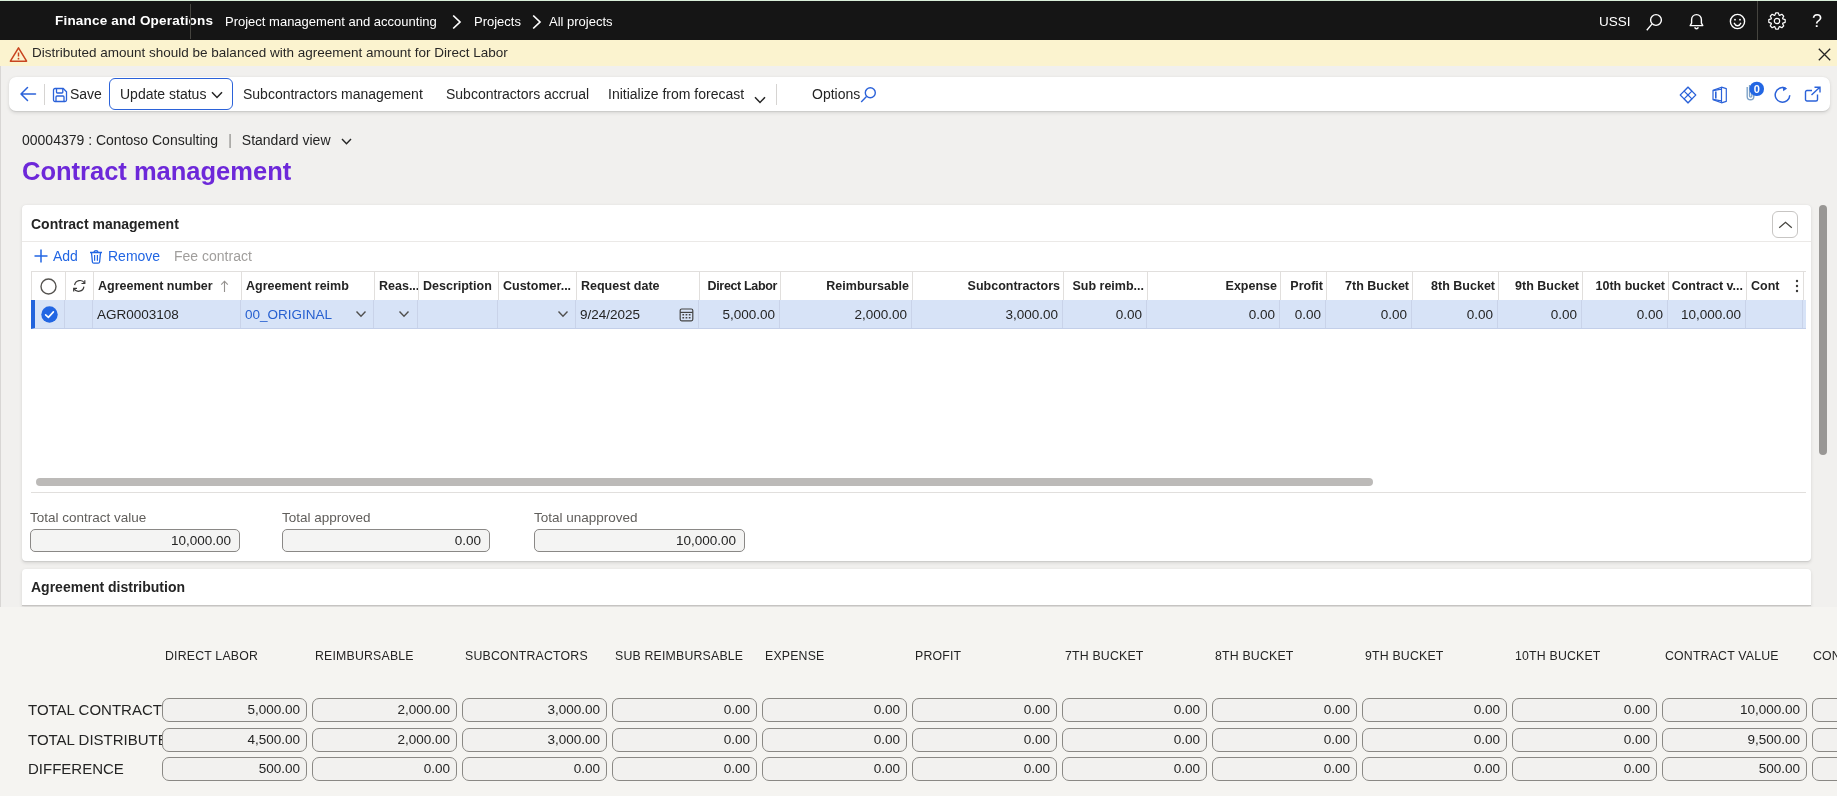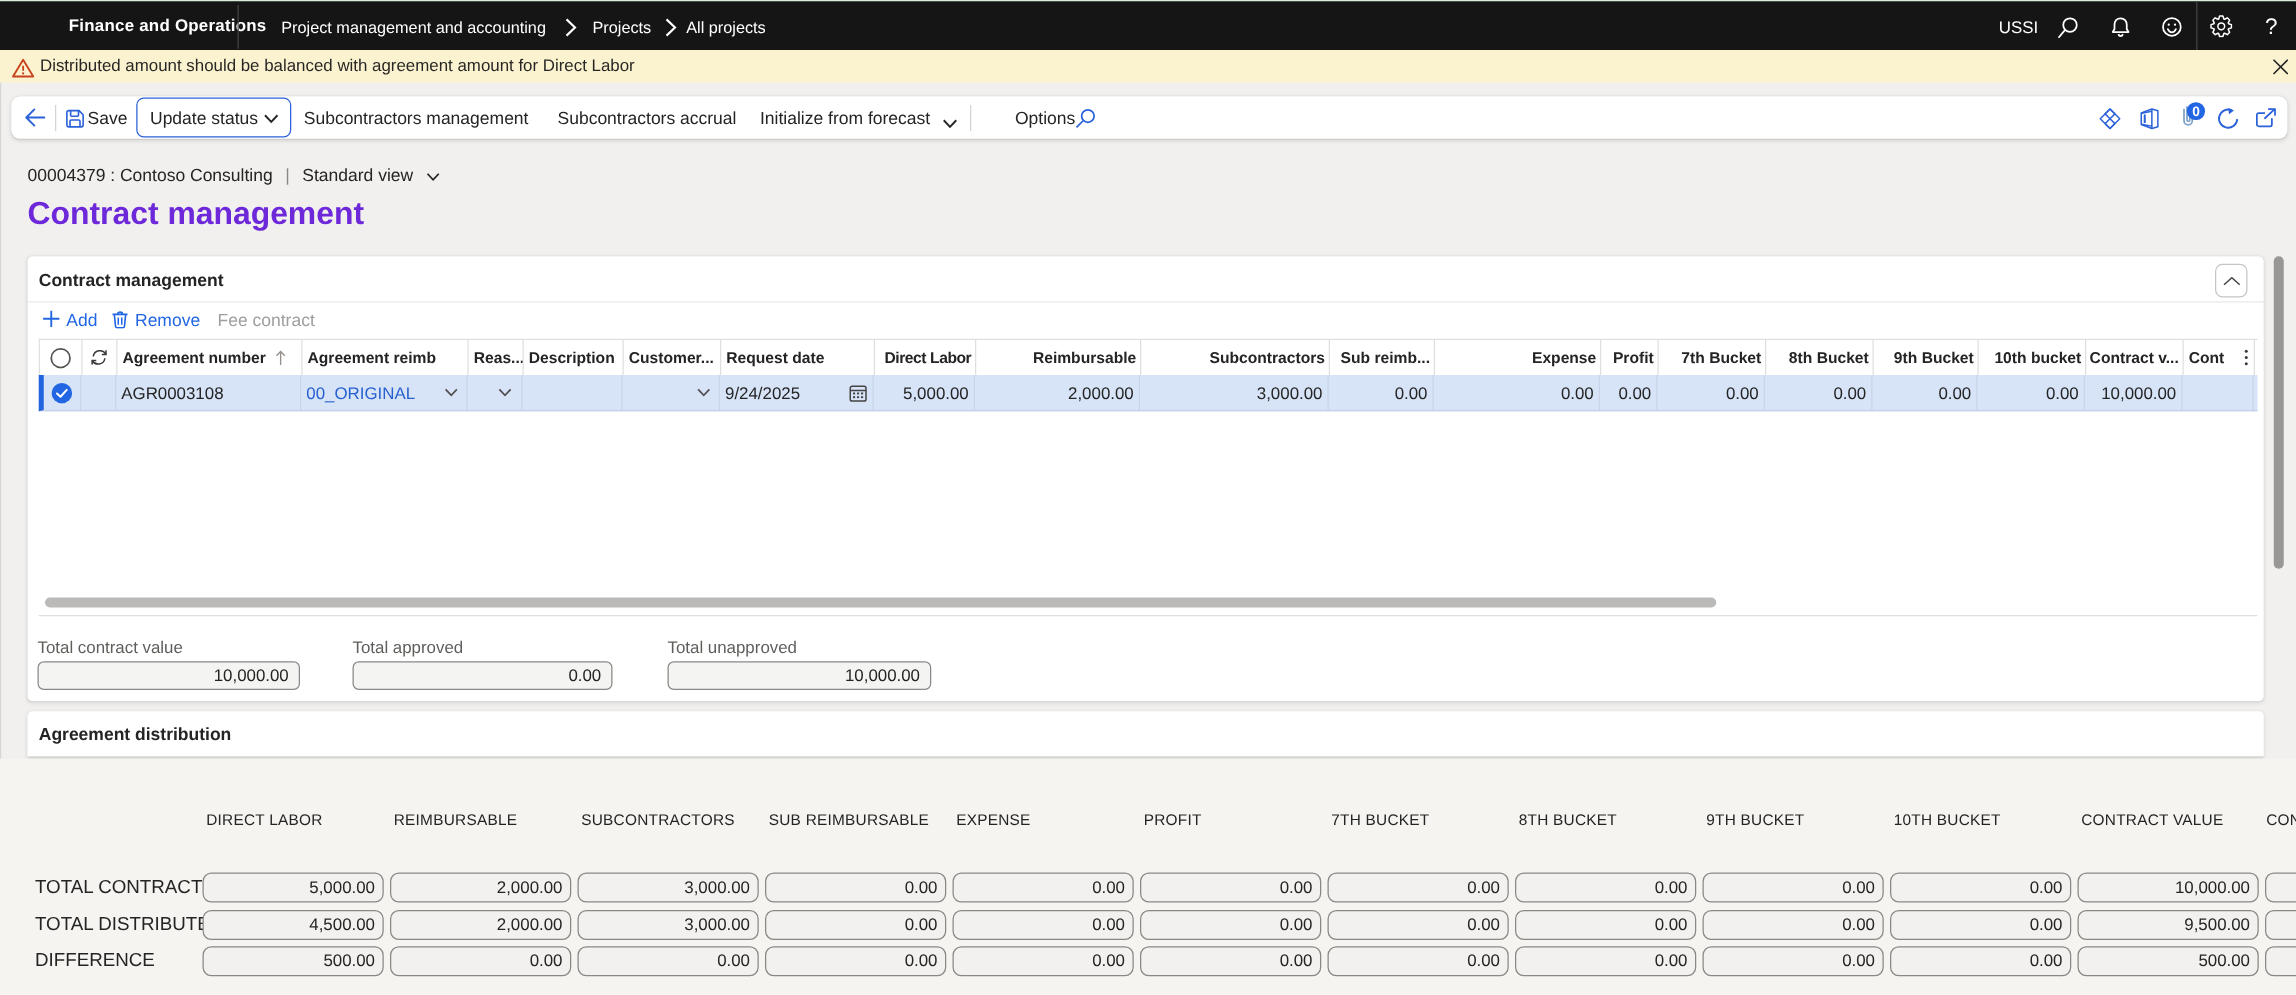--- a/index.html
+++ b/index.html
@@ -28,21 +28,21 @@
 #ctx{position:absolute;left:22px;top:132px;font-size:14px;color:#242424;white-space:nowrap;}
 #ctx .pipe{color:#8a8886;margin:0 10px;}
 #ctx svg{margin-left:7px;vertical-align:0px;}
 #title{position:absolute;left:22px;top:157px;font-size:25.5px;font-weight:bold;color:#6d28d9;}
 #card1{position:absolute;left:22px;top:205px;width:1789px;height:356px;background:#fff;border-radius:4px;box-shadow:0 1.2px 3.6px rgba(0,0,0,.11),0 0.3px 0.9px rgba(0,0,0,.07);}
 #card1 h2{position:absolute;left:9px;top:11px;font-size:14px;font-weight:bold;color:#242424;}
 #collbtn{position:absolute;left:1750px;top:6px;width:26px;height:27px;border:1px solid #c7c5c3;border-radius:6px;background:#fff;}
 #collbtn svg{position:absolute;left:5px;top:9px;}
 #card1 .hline{position:absolute;left:0px;top:36px;width:1789px;height:1px;background:#ebe9e7;}
 #gtb{position:absolute;left:12px;top:43px;height:26px;font-size:14px;}
-#gtb .t{position:absolute;top:0;display:inline-flex;white-space:nowrap;color:#2266e3;}
+#gtb .t{position:absolute;top:0;display:inline-flex;align-items:center;white-space:nowrap;color:#2266e3;}
 #gtb .t svg{margin-right:5px;}
 #grid{position:absolute;left:9px;top:66px;width:1775px;}
 #ghead{display:flex;border-top:1px solid #e1dfdd;border-left:1px solid #e1dfdd;height:29px;background:#fff;}
 .hc{border-right:1px solid #e1dfdd;display:flex;align-items:center;font-weight:bold;font-size:12.5px;padding:0 4px;position:relative;overflow:hidden;}
 .hc.r{justify-content:flex-end;padding:0 3px;}
 #ghead .hc:nth-child(9) .ht{letter-spacing:-0.35px;}
 .hc.c{justify-content:center;}
 .hc .ht{white-space:nowrap;}
 .sorti{margin-left:7px;display:inline-flex;}
 .dotsi{margin-left:auto;display:inline-flex;}

